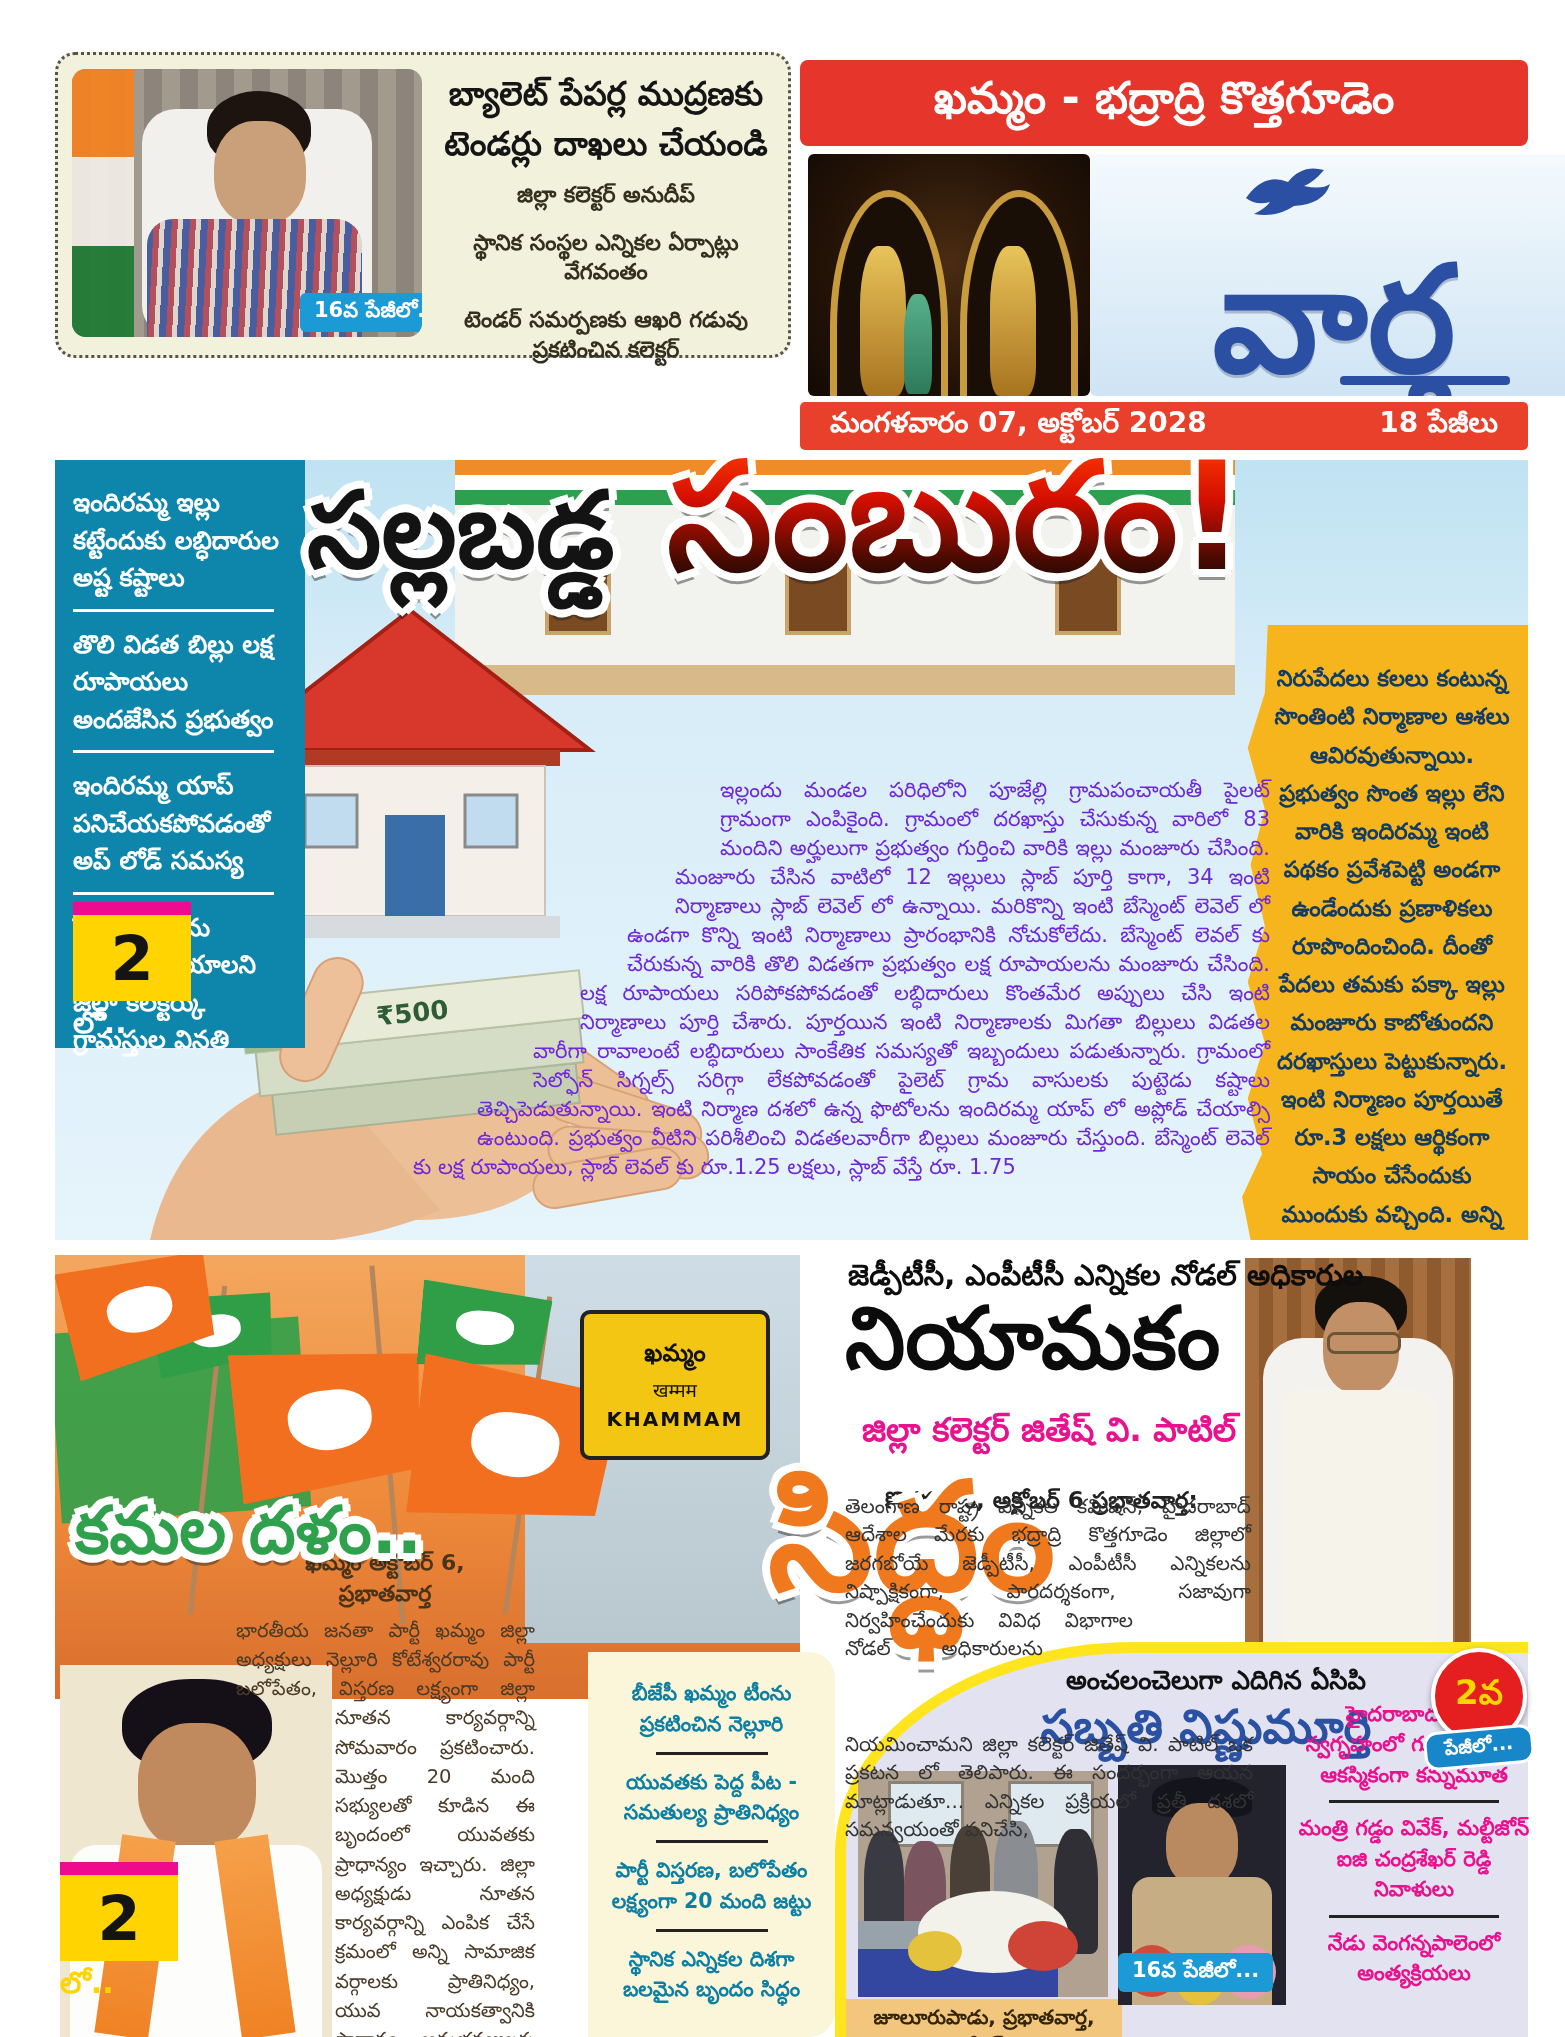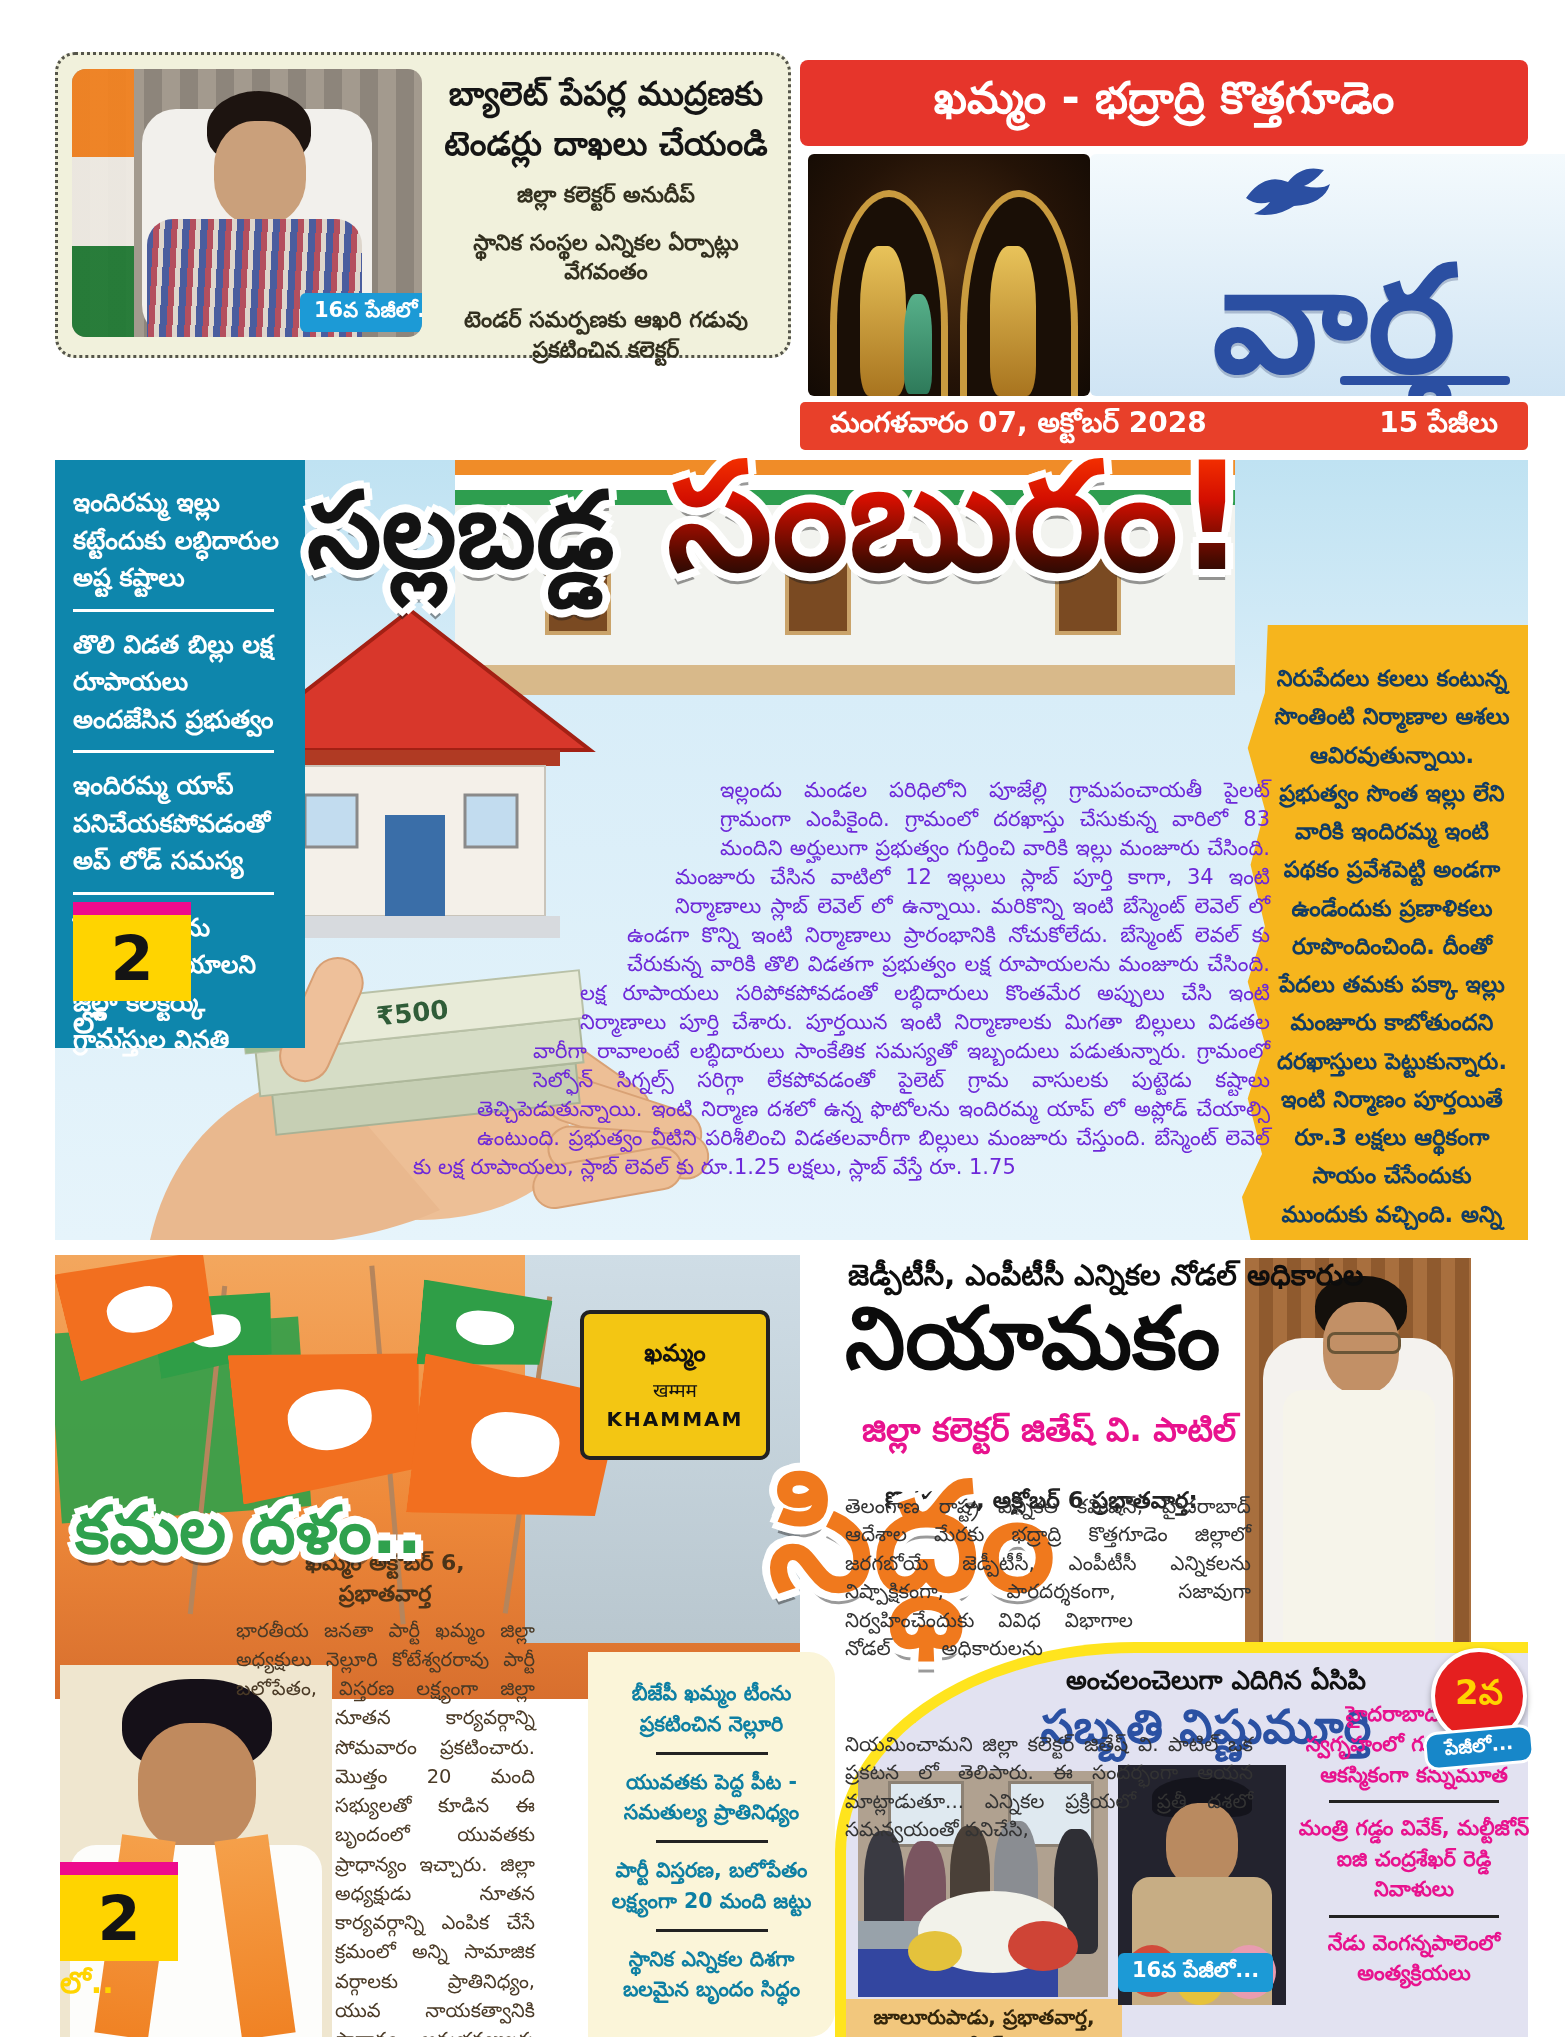--- a/index.html
+++ b/index.html
@@ -160,21 +160,21 @@
     </div>
     <div class="a mh-logoarea">
       <svg class="a" style="left:148px;top:8px;" width="96" height="56" viewBox="0 0 96 56">
         <path d="M8 36 Q26 10 50 20 Q64 2 86 8 Q76 20 66 24 Q84 28 92 22 Q86 42 56 44 Q38 56 16 52 Q28 46 32 40 Q18 44 8 36 Z" fill="#2b4fa2"></path>
       </svg>
       <div class="mh-logo">వార్త</div>
       <div class="a mh-underline"></div>
     </div>
     <div class="a mh-datebar">
       <span>మంగళవారం 07, అక్టోబర్ 2028</span>
-      <span>15 పేజీలు</span>
+      <span>18 పేజీలు</span>
     </div>
   </div>
 
   <div class="a lead">
     <div class="a lead-sky"></div>
     <div class="a lead-house">
       <div class="lh-strip" style="top:0;background:#f08c28;"></div>
       <div class="lh-strip" style="top:15px;background:#ffffff;"></div>
       <div class="lh-strip" style="top:30px;background:#2e9e4f;"></div>
       <div class="lh-win" style="left:90px;"></div>

